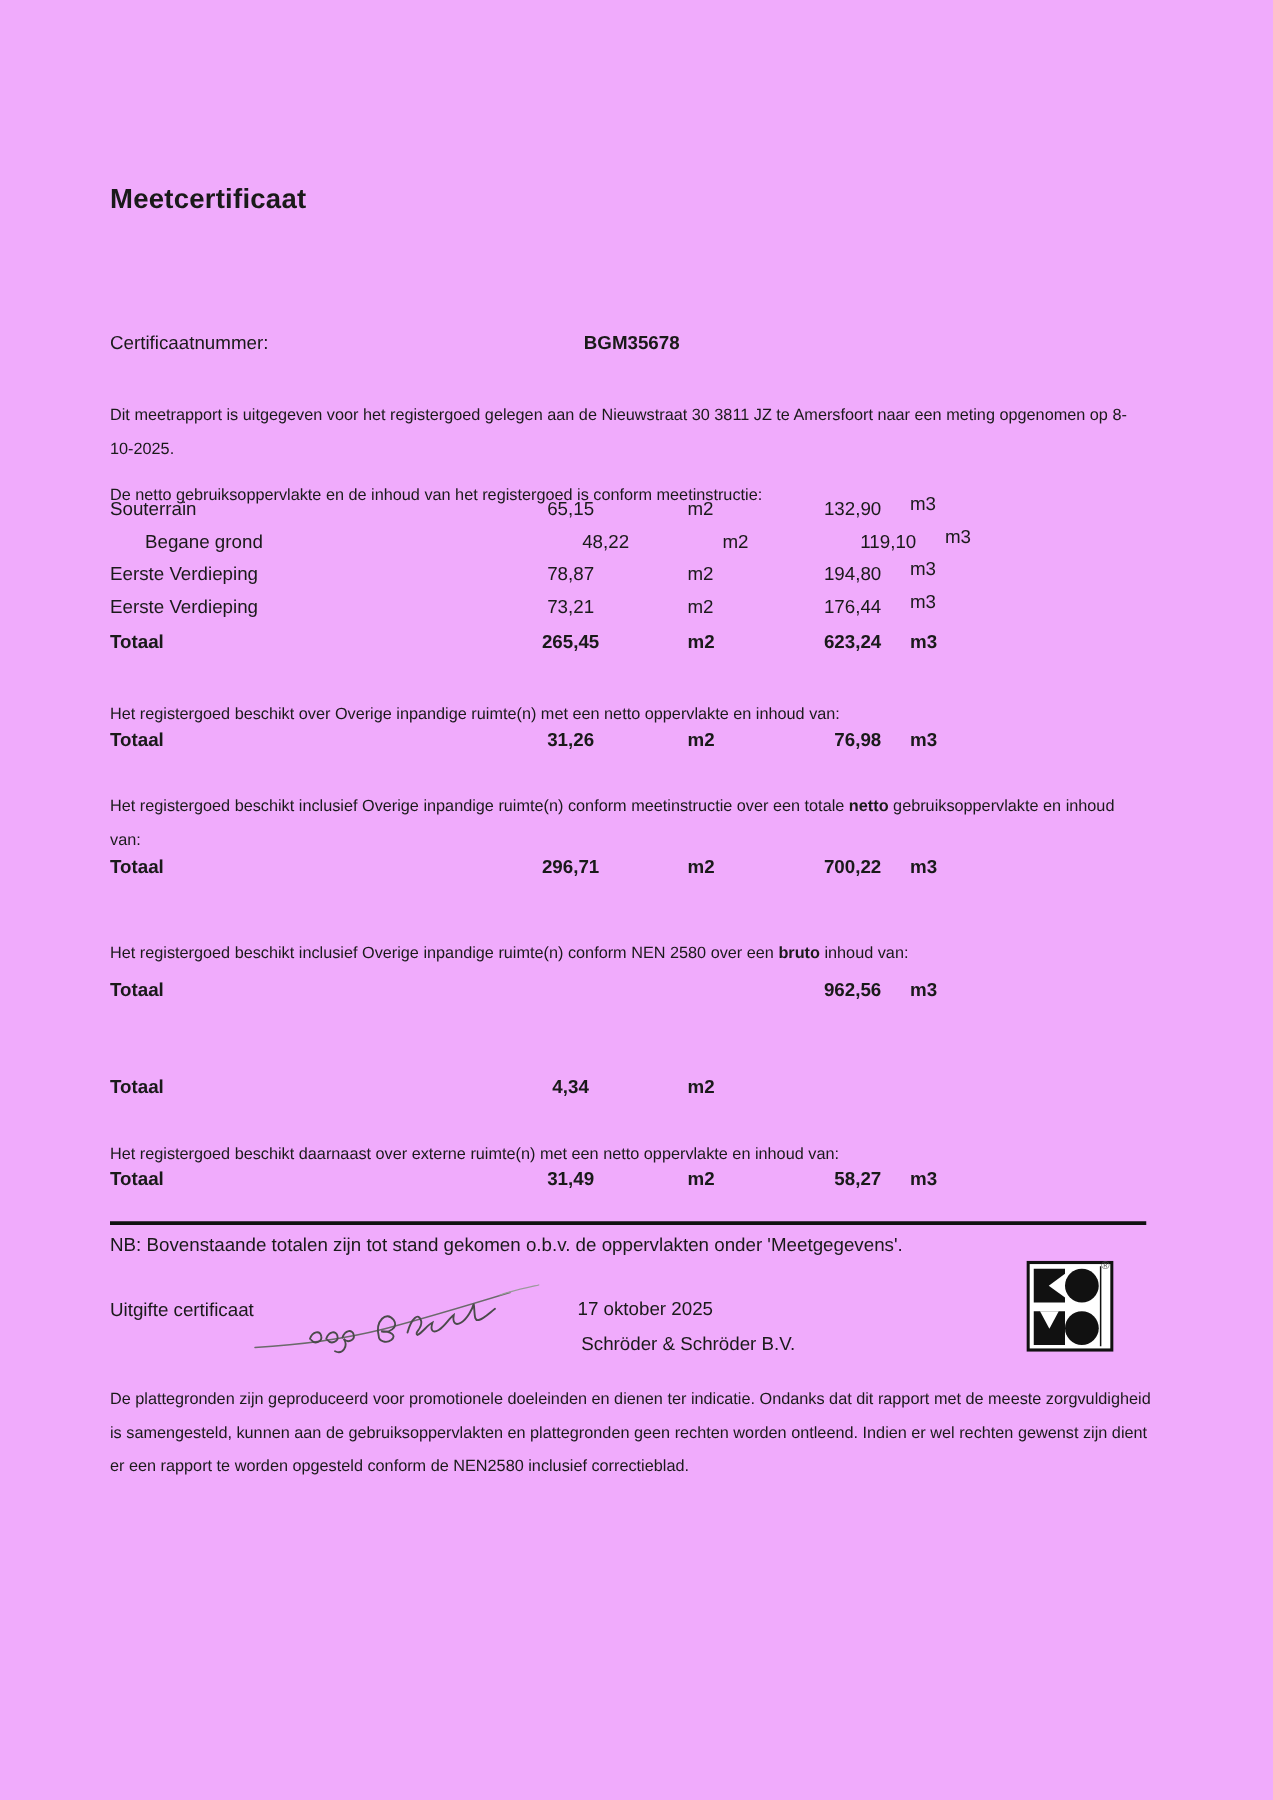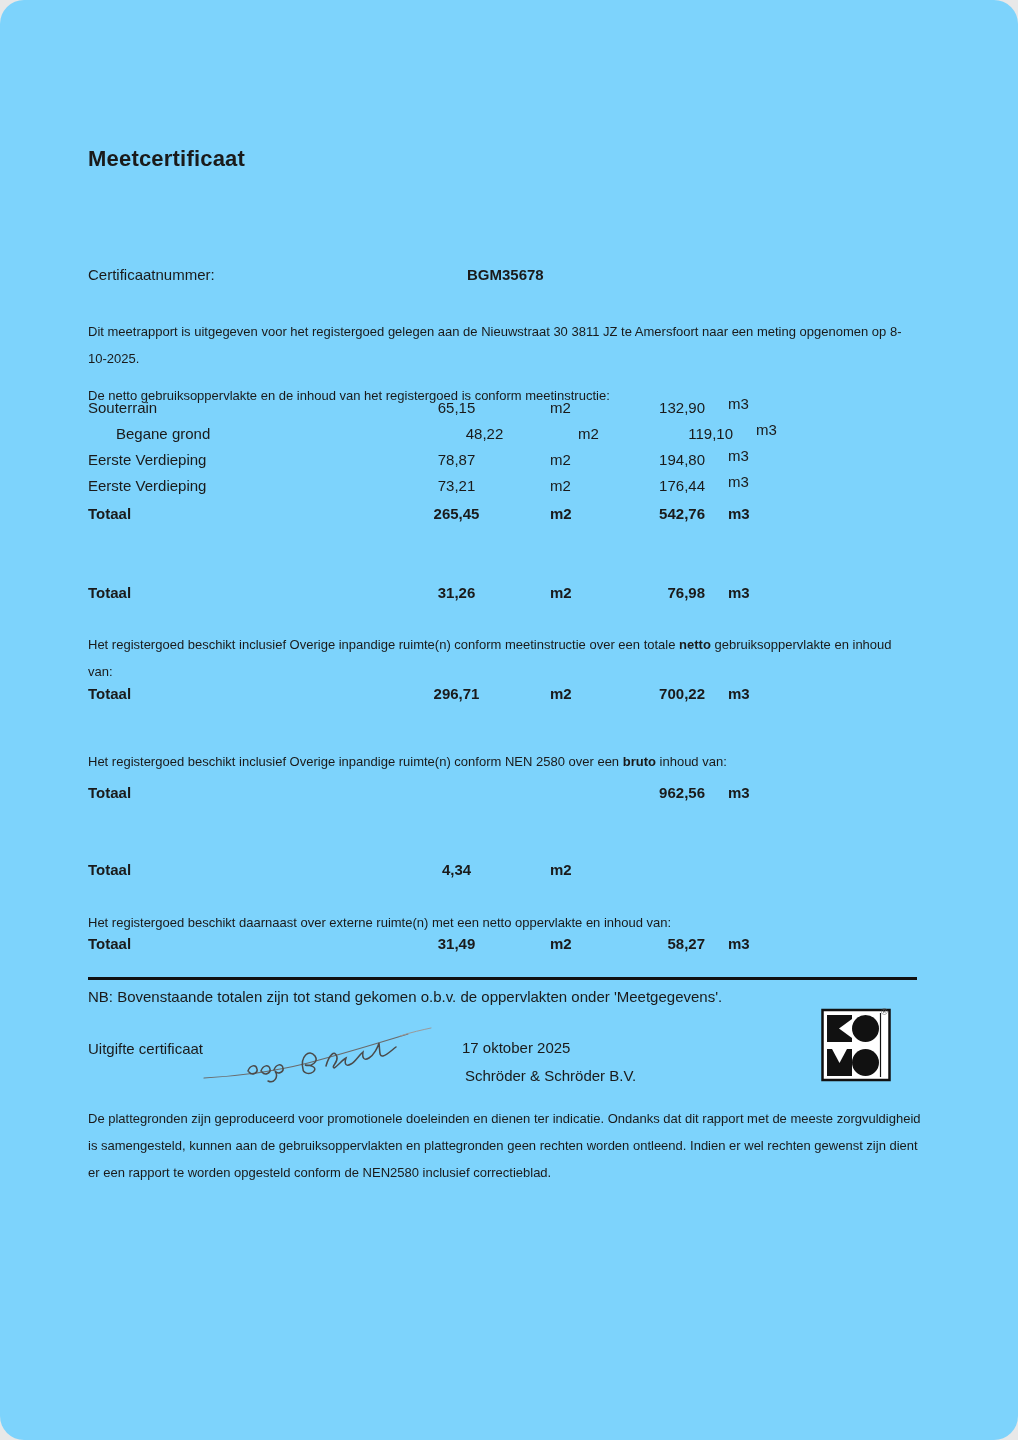--- a/index.html
+++ b/index.html
@@ -1,24 +1,23 @@
 <!DOCTYPE html>
 <html><head>
 <meta charset="utf-8">
 <style>
   html,body { margin:0; padding:0; background:#e8e8e8; }
   .page {
     position:relative;
     width:1018px; height:1440px;
     margin:0 auto;
-    background:#7dd3fc;
+    background:#f0abfc;
     font-family:"Liberation Sans", sans-serif;
     color:#1a1a1a;
     overflow:hidden;
-    border-radius:24px;
   }
   .abs { position:absolute; }
   .title { left:88px; top:146px; font-size:22px; font-weight:700; letter-spacing:0.2px; }
   .para { left:88px; width:828px; font-size:13px; line-height:27px; }
   .line { left:88px; font-size:15px; white-space:nowrap; }
   .bold { font-weight:700; }
 
   
   .trow { position:absolute; left:88px; width:842px; height:26px; font-size:15px; }
   .trow .c { position:absolute; top:0; white-space:nowrap; }
@@ -78,24 +77,25 @@
     <span class="c c-lbl">Eerste Verdieping</span>
     <span class="c c-aval">73,21</span>
     <span class="c c-aunit">m2</span>
     <span class="c c-vval">176,44</span>
     <span class="c c-vunit raised">m3</span>
   </div>
   <div class="trow bold" style="top:505px;">
     <span class="c c-lbl">Totaal</span>
     <span class="c c-aval">265,45</span>
     <span class="c c-aunit">m2</span>
-    <span class="c c-vval">542,76</span>
+    <span class="c c-vval">623,24</span>
     <span class="c c-vunit">m3</span>
   </div>
 
+  <div class="abs para" style="top:557px;">Het registergoed beschikt over Overige inpandige ruimte(n) met een netto oppervlakte en inhoud van:</div>
   <div class="trow bold" style="top:584px;">
     <span class="c c-lbl">Totaal</span>
     <span class="c c-aval">31,26</span>
     <span class="c c-aunit">m2</span>
     <span class="c c-vval">76,98</span>
     <span class="c c-vunit">m3</span>
   </div>
 
   <div class="abs para" style="top:631px;">
     <span>Het registergoed beschikt inclusief Overige inpandige ruimte(n) conform meetinstructie over een totale </span><span class="bold">netto</span><span> gebruiksoppervlakte en inhoud van:</span>

